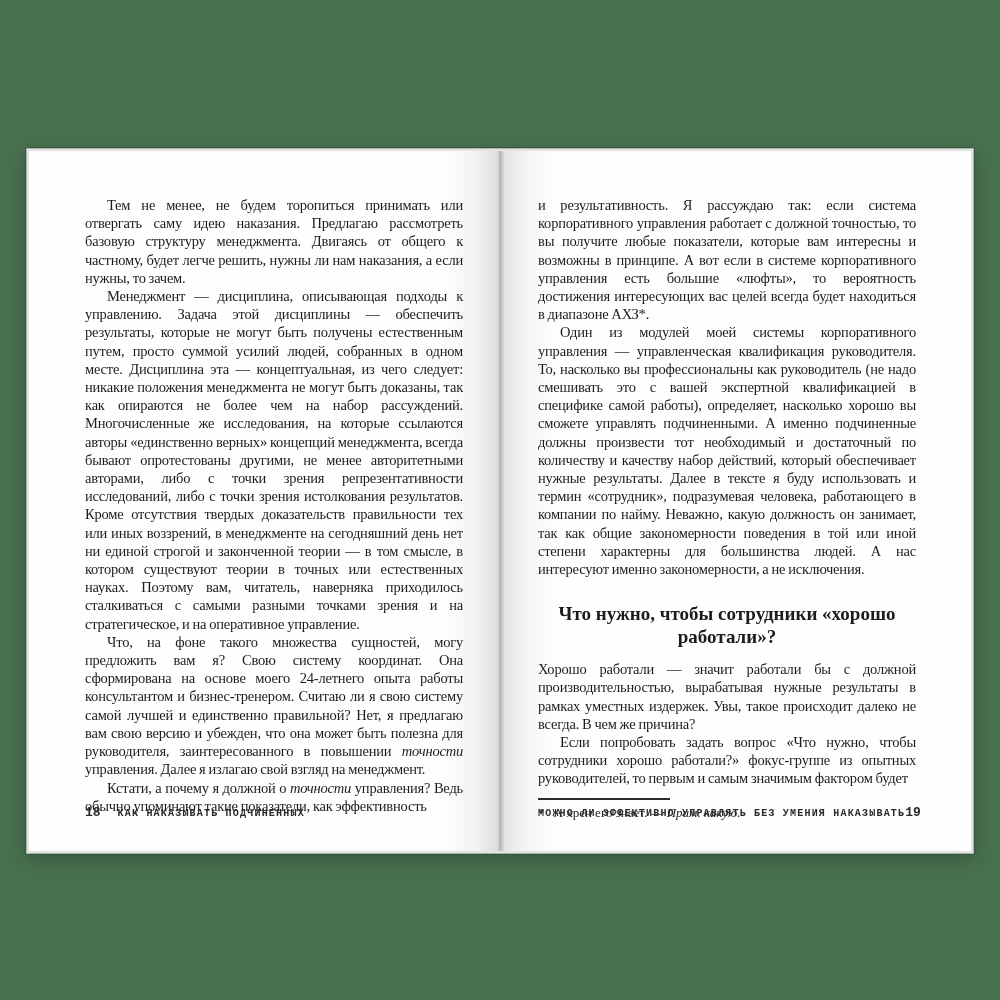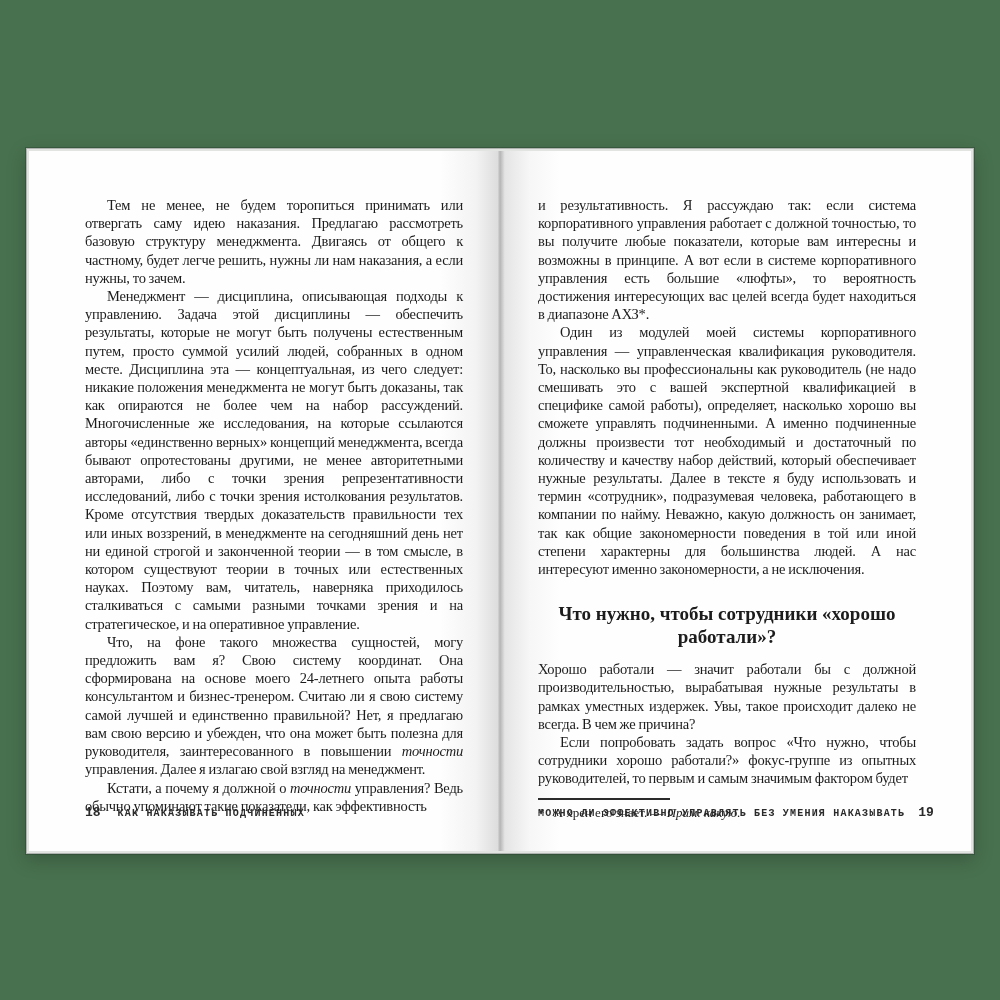--- a/index.html
+++ b/index.html
@@ -50,21 +50,21 @@
   .fn-marker{display:inline-block;margin-right:9px;}
   .footer{
     position:absolute;top:657px;width:378px;
     font-family:Liberation Mono, monospace;font-weight:bold;
     font-size:10px;letter-spacing:1.2px;color:#2a2a2a;white-space:nowrap;
   }
   .footer.fleft{left:59px;text-align:left;}
   .footer.fright{left:512px;text-align:right;}
   .page-num{font-size:13px;letter-spacing:0;vertical-align:baseline;}
   .footer.fleft .page-num{margin-right:17px;}
-  .footer.fright .page-num{margin-left:13px;}
+  .footer.fright .page-num{}
   em{font-style:italic;}
 </style>
 </head>
 <body style="background: rgb(72, 113, 79);">
 
 <div class="book" style="background: rgb(254, 254, 254);">
 
   <div class="page-col left" lang="ru">
       <p class="para indent"><span>Тем не менее, не будем торопиться принимать или отвергать саму идею наказания. Предлагаю рассмотреть базовую структуру менеджмента. Двигаясь от общего к частному, будет легче решить, нужны ли нам наказания, а если нужны, то зачем.</span></p>
       <p class="para indent"><span>Менеджмент — дисциплина, описывающая подходы к управлению. Задача этой дисциплины — обеспечить результаты, которые не могут быть получены естественным путем, просто суммой усилий людей, собранных в одном месте. Дисциплина эта — концептуальная, из чего следует: никакие положения менеджмента не могут быть доказаны, так как опираются не более чем на набор рассуждений. Многочисленные же исследования, на которые ссылаются авторы «единственно верных» концепций менеджмента, всегда бывают опротестованы другими, не менее авторитетными авторами, либо с точки зрения репрезентативности исследований, либо с точки зрения истолкования результатов. Кроме отсутствия твердых доказательств правильности тех или иных воззрений, в менеджменте на сегодняшний день нет ни единой строгой и законченной теории — в том смысле, в котором существуют теории в точных или естественных науках. Поэтому вам, читатель, наверняка приходилось сталкиваться с самыми разными точками зрения и на стратегическое, и на оперативное управление.</span></p>

